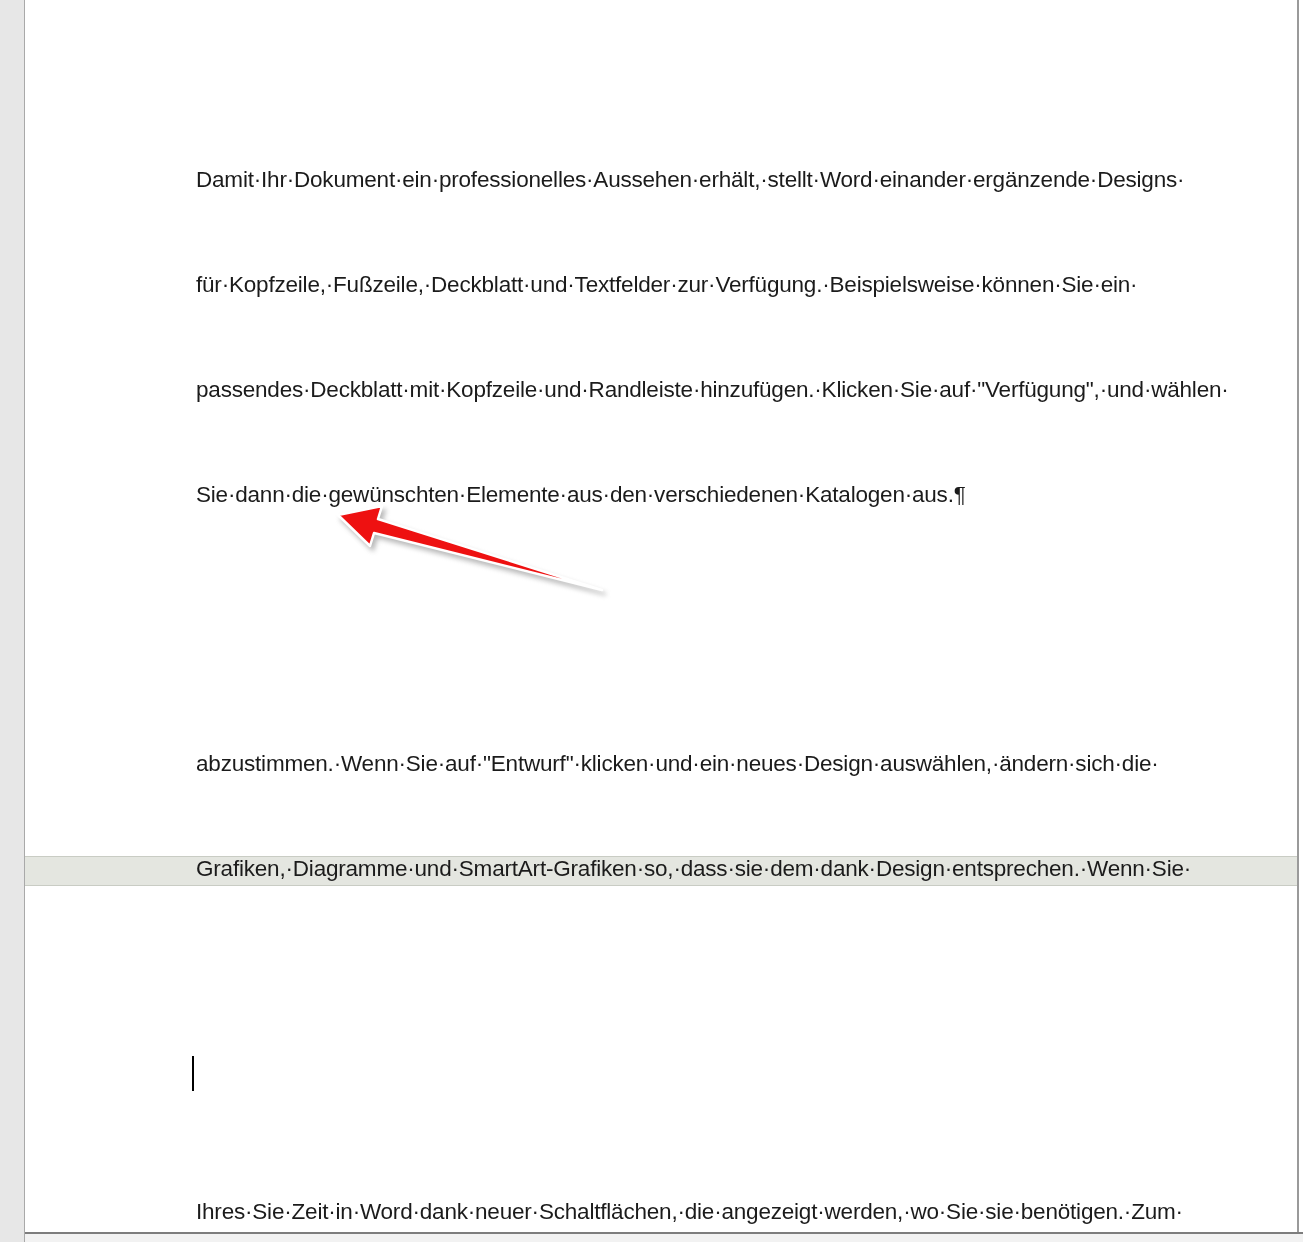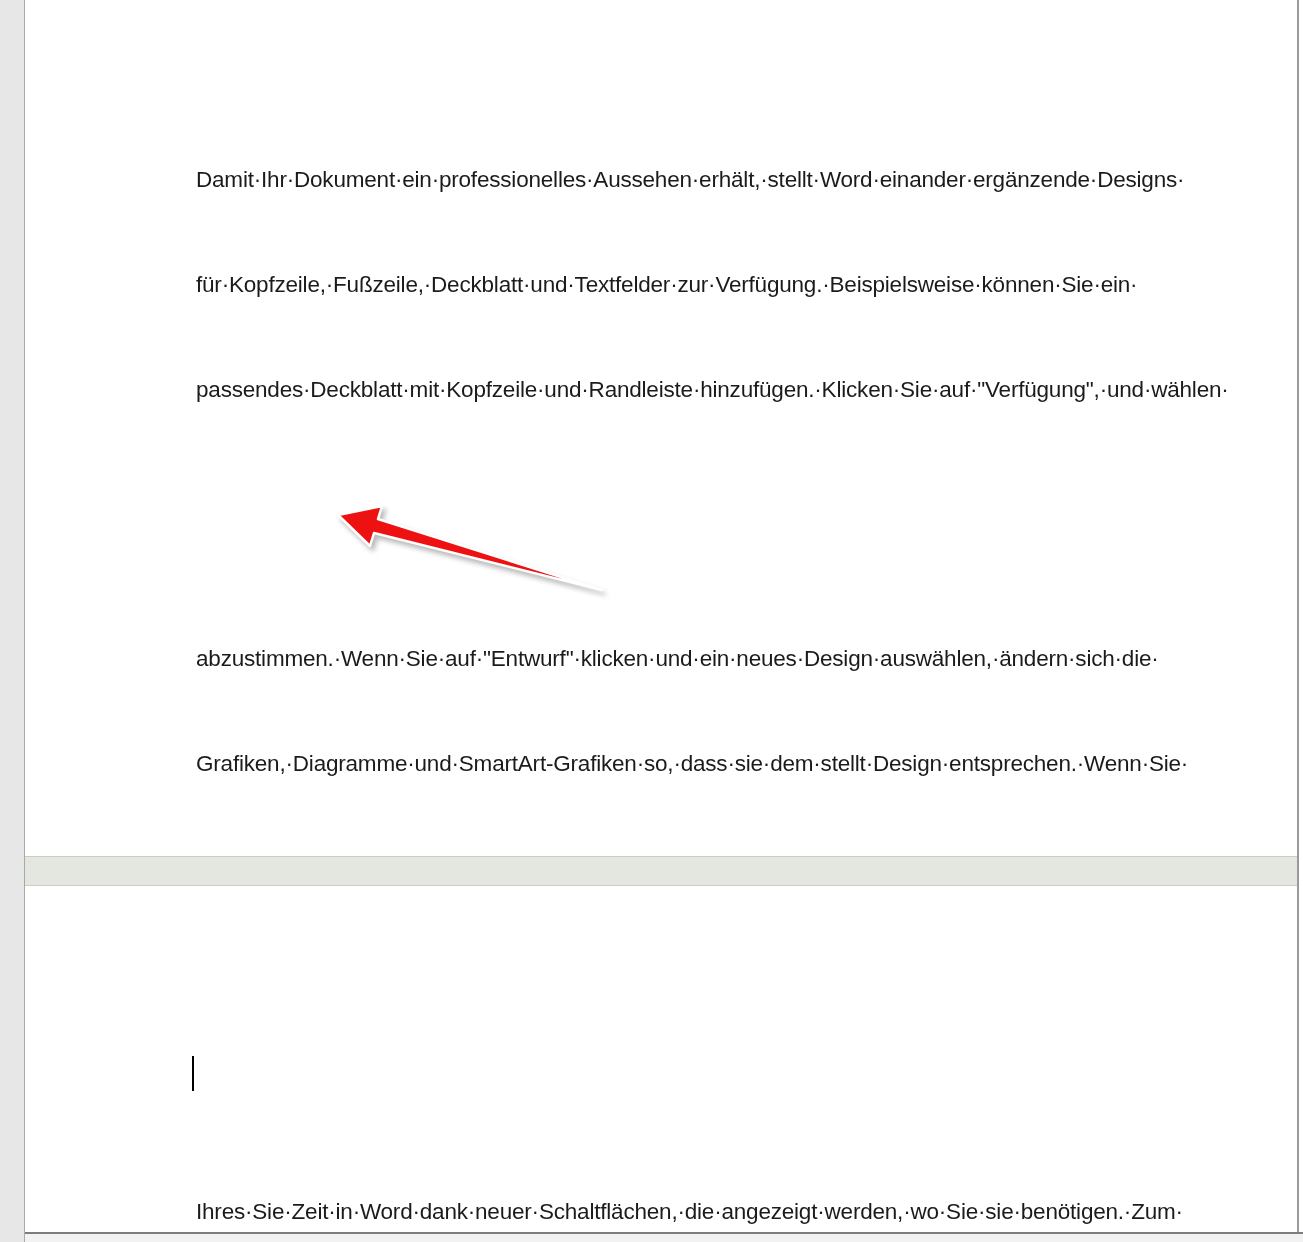--- a/index.html
+++ b/index.html
@@ -62,24 +62,25 @@
 <div class="right-border"></div>
 
 <div class="bottom-line"></div>
 <div class="bottom-below"></div>
 
 <div class="text-block tb-page1">
   <div class="para">
     <div class="line">Damit·Ihr·Dokument·ein·professionelles·Aussehen·erhält,·stellt·Word·einander·ergänzende·Designs·</div>
     <div class="line">für·Kopfzeile,·Fußzeile,·Deckblatt·und·Textfelder·zur·Verfügung.·Beispielsweise·können·Sie·ein·</div>
     <div class="line">passendes·Deckblatt·mit·Kopfzeile·und·Randleiste·hinzufügen.·Klicken·Sie·auf·"Verfügung",·und·wählen·</div>
+    <div class="line">Sie·dann·die·gewünschten·Elemente·aus·den·verschiedenen·Katalogen·aus.¶</div>
   </div>
   <div class="para">
     <div class="line">abzustimmen.·Wenn·Sie·auf·"Entwurf"·klicken·und·ein·neues·Design·auswählen,·ändern·sich·die·</div>
-    <div class="line">Grafiken,·Diagramme·und·SmartArt-Grafiken·so,·dass·sie·dem·stellt·Design·entsprechen.·Wenn·Sie·</div>
+    <div class="line">Grafiken,·Diagramme·und·SmartArt-Grafiken·so,·dass·sie·dem·dank·Design·entsprechen.·Wenn·Sie·</div>
   </div>
   
   
   
   
   
   
   
 </div>
 

